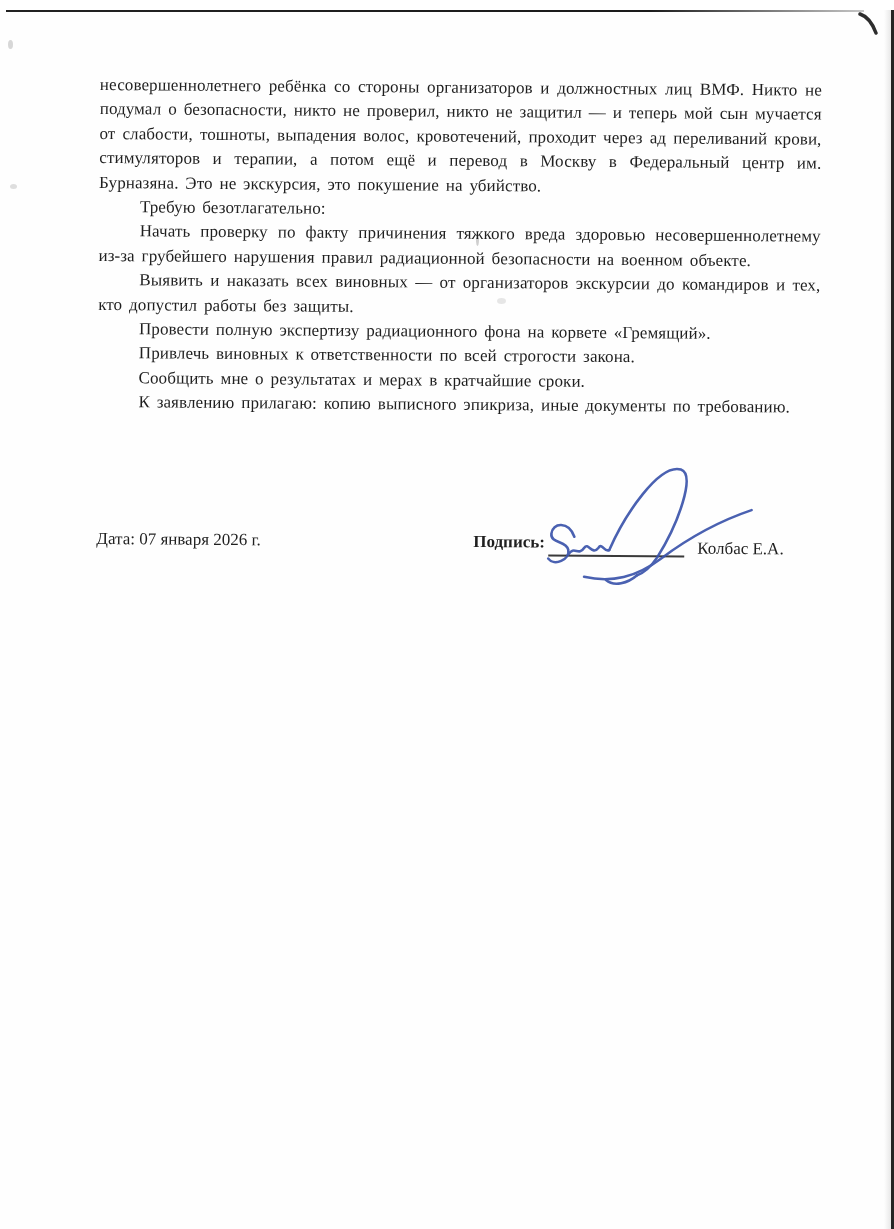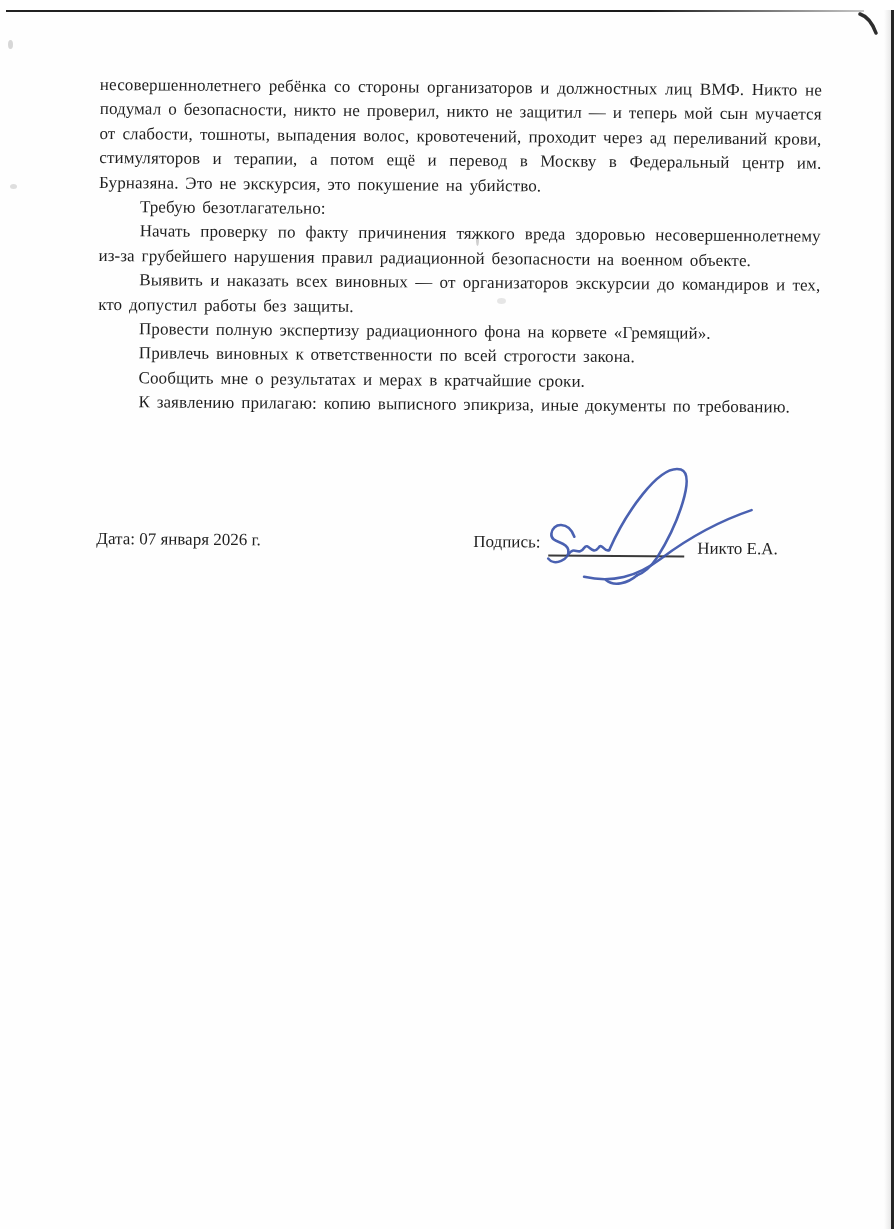--- a/index.html
+++ b/index.html
@@ -79,20 +79,21 @@
   }
   .date-line {
     position: absolute;
     left: 0; top: 8px;
     white-space: nowrap;
   }
   .sig-label {
     position: absolute;
     left: 377px; top: 8px;
     white-space: nowrap;
+    font-weight: bold;
   }
   .sig-underline {
     position: absolute;
     left: 452px; top: 30px;
     width: 136px; height: 2px;
     background: #3a3a3a;
   }
   .sig-name {
     position: absolute;
     left: 601px; top: 13px;
@@ -137,17 +138,17 @@
       <div class="sig-underline"></div>
       <svg class="sig-scribble" viewBox="0 0 232 132">
         <g fill="none" stroke-linecap="round" stroke-linejoin="round" class="sig-stroke" stroke="#3b54ab" stroke-width="2.6" opacity="0.92">
           <path d="M34 78 C 28 62, 12 64, 11 75 C 10 85, 26 82, 28 91 C 30 101, 14 108, 8 100"></path>
           <path d="M28 96 C 34 86, 38 98, 44 89 C 48 83, 52 97, 58 89 C 62 83, 64 94, 69 91"></path>
           <path d="M69 91 C 84 56, 118 4, 140 10 C 155 15, 138 64, 117 98 C 111 107, 103 114, 97 116"></path>
           <path d="M44 118 C 72 124, 96 118, 121 99 C 150 77, 182 60, 211 50"></path>
           <path d="M97 116 C 88 124, 74 128, 66 121"></path>
         </g>
       </svg>
-      <span class="sig-name">Никто Е.А.</span>
+      <span class="sig-name">Колбас Е.А.</span>
     </div>
   </div>
 
 </div>
 
 </body></html>

